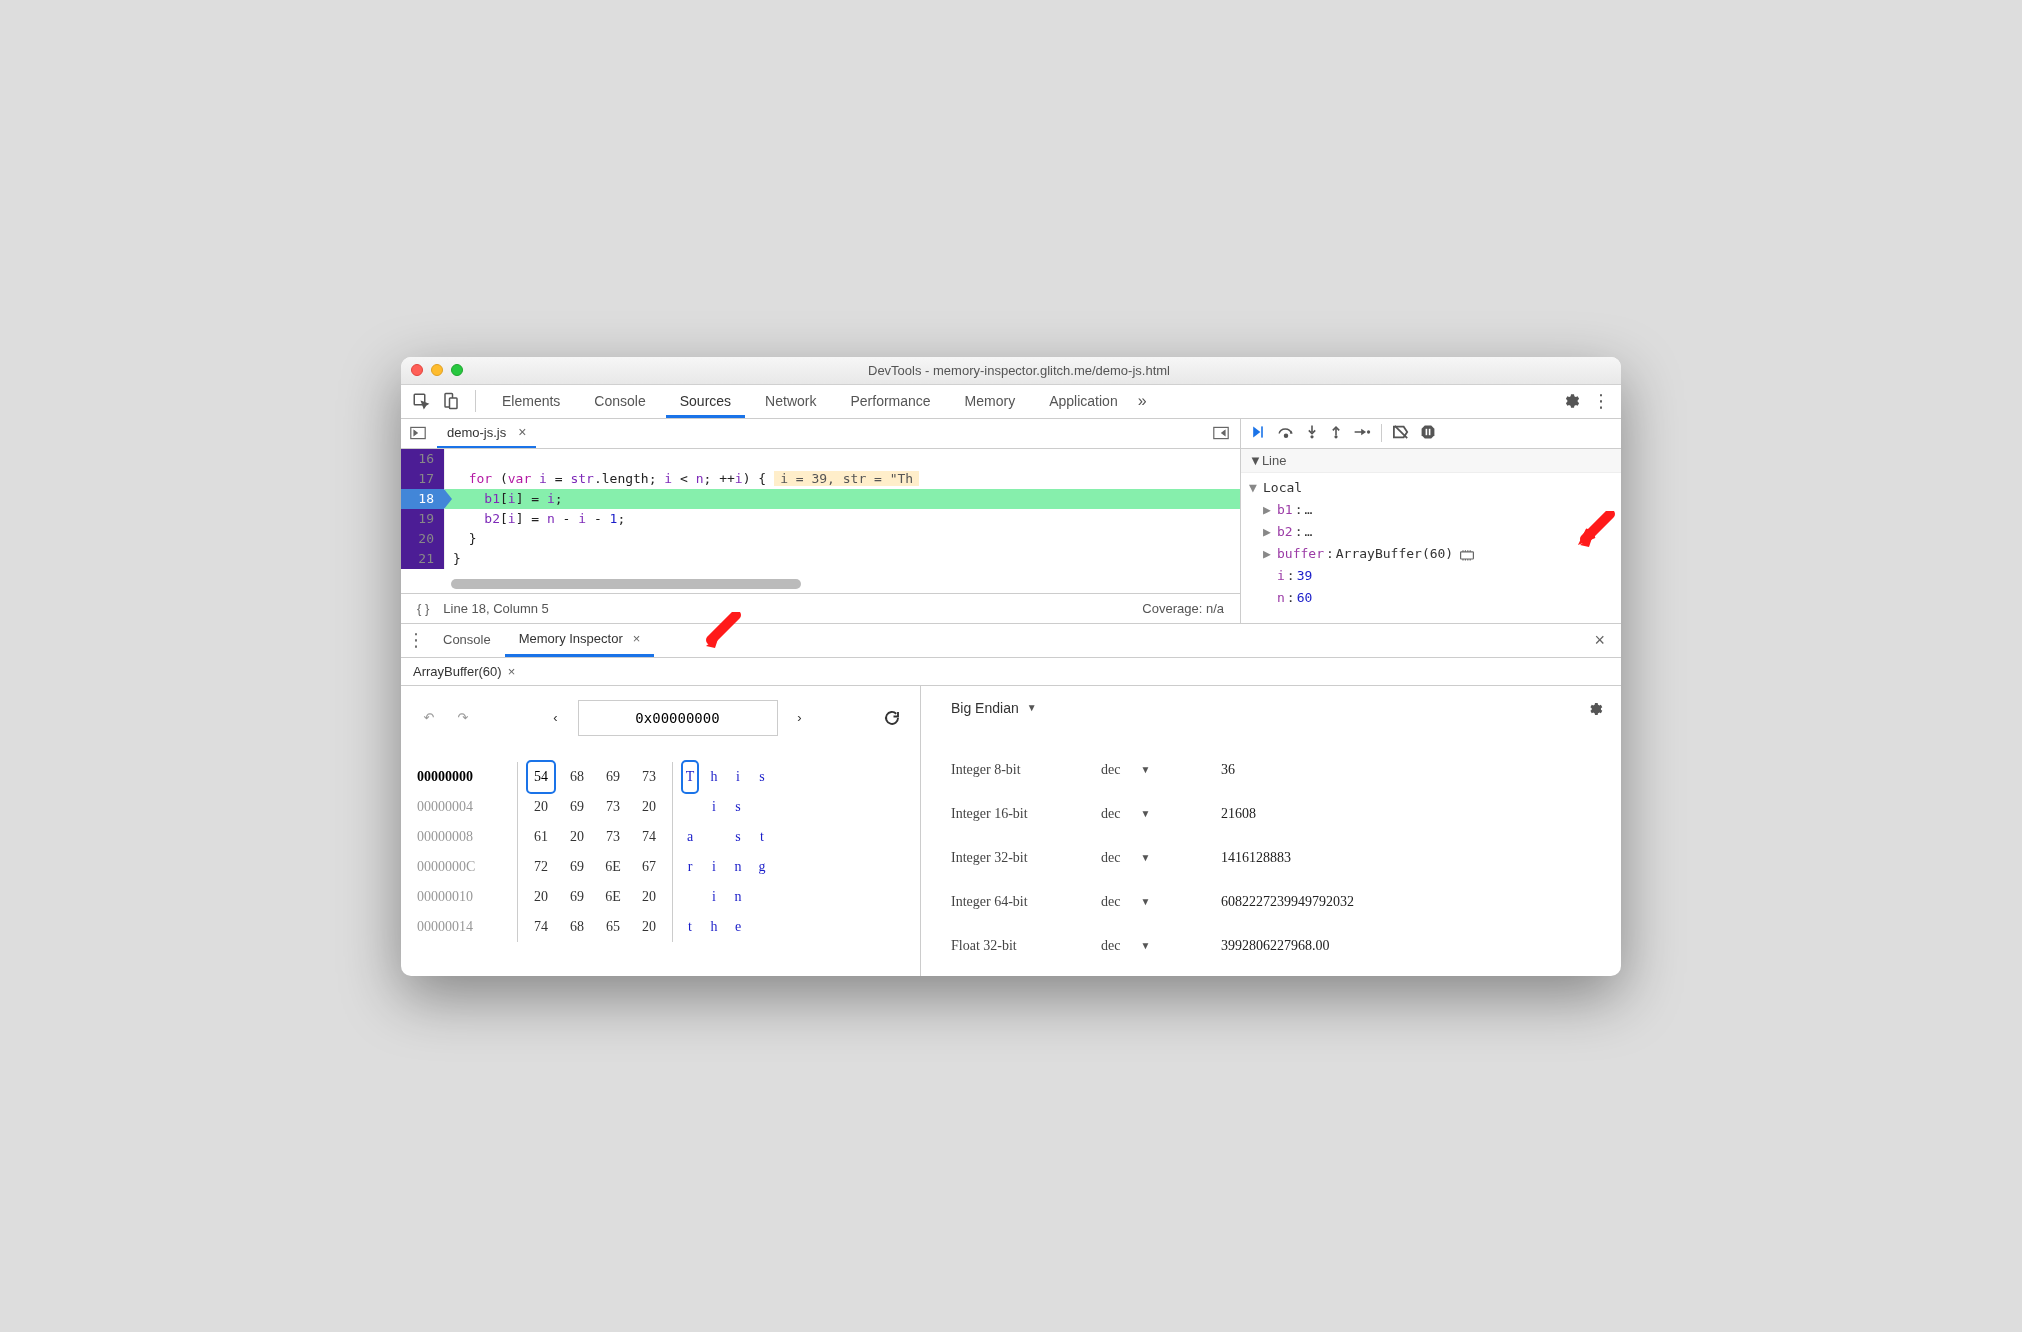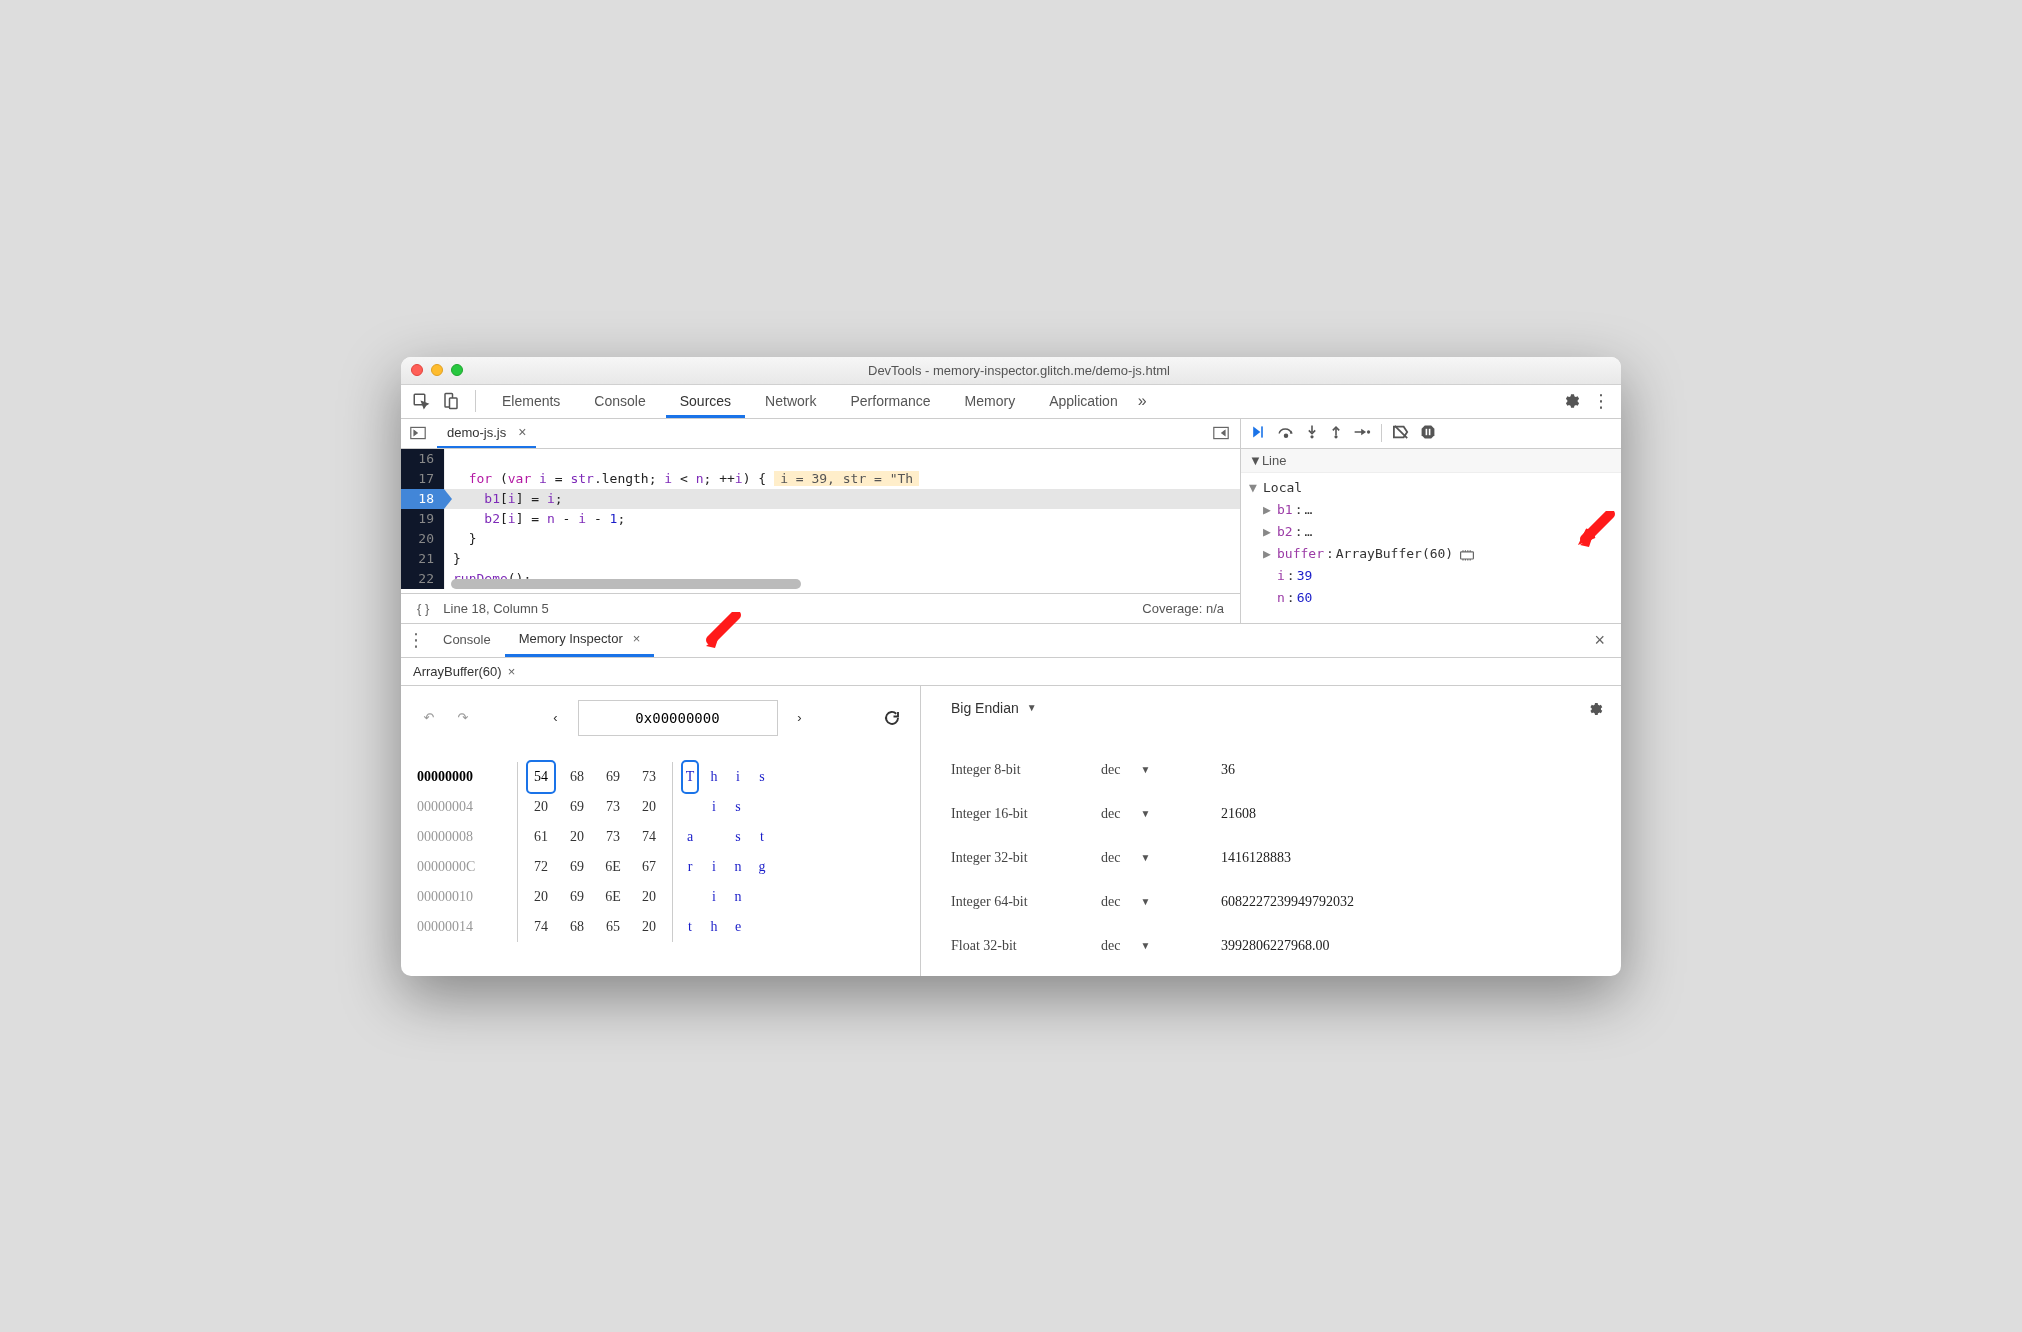--- a/index.html
+++ b/index.html
@@ -58,22 +58,22 @@
   
   .file-tabs { height:30px; border-bottom:1px solid #ccc; display:flex; align-items:center; padding-left:6px;}
   .file-tabs .icon-btn { width:22px; height:22px; display:flex; align-items:center; justify-content:center; color:#666; cursor:pointer;}
   .file-tab { display:flex; align-items:center; gap:12px; padding:0 10px; height:30px; border-bottom:2px solid #1a73e8; margin-left:8px;}
   .file-tab span { font-size:13px; color:#333; font-style:normal;}
   .file-tab .x { font-size:14px; color:#666; cursor:pointer;}
   .file-tabs .right { margin-left:auto; margin-right:8px;}
   
   .code-area { position:relative; font-family:Menlo,monospace; font-size:13px; line-height:20px; flex:1; overflow:hidden;}
   .code-line { display:flex; }
-  .gutter { width:44px; text-align:right; padding-right:10px; color:#888; background:#0f172a; border-right:1px solid #eee;}
-  .code-line.current { background:#e5e5e5; }
+  .gutter { width:44px; text-align:right; padding-right:10px; color:#888; background:#4c1d95; border-right:1px solid #eee;}
+  .code-line.current { background:#86efac; }
   .code-line.current .gutter { background:#4286d8; color:#fff; position:relative;}
   .code-line.current .gutter::after{
     content:''; position:absolute; right:-8px; top:0; border:10px solid transparent; border-left:8px solid #4286d8; border-right:none;
   }
   .src { padding-left:8px; white-space:pre; color:#222;}
   .kw { color:#b317a3;}
   .num{ color:#1a1dc9;}
   .var{ color:#7e2ab8;}
   .inline-eval { background:#ffeeca; padding:0 6px; margin-left:8px; color:#555;}
   .code-scroll { position:absolute; bottom:4px; left:50px; right:12px; height:10px; }
@@ -218,24 +218,20 @@
               <div class="src">    <span class="var">b2</span>[<span class="var">i</span>] = <span class="var">n</span> - <span class="var">i</span> - <span class="num">1</span>;</div>
             </div>
             <div class="code-line">
               <div class="gutter">20</div>
               <div class="src">  }</div>
             </div>
             <div class="code-line">
               <div class="gutter">21</div>
               <div class="src">}</div>
             </div>
-            <div class="code-line">
-              <div class="gutter">22</div>
-              <div class="src"><span class="var">runDemo</span>();</div>
-            </div>
           </div>
         <div class="code-scroll">
             <div class="thumb"></div>
           </div>
       </div>
       <div class="statusbar">
         <span style="margin-right:14px;color:#666;">{ }</span>
         <span>Line 18, Column 5</span>
         <span class="right">Coverage: n/a</span>
       </div>

